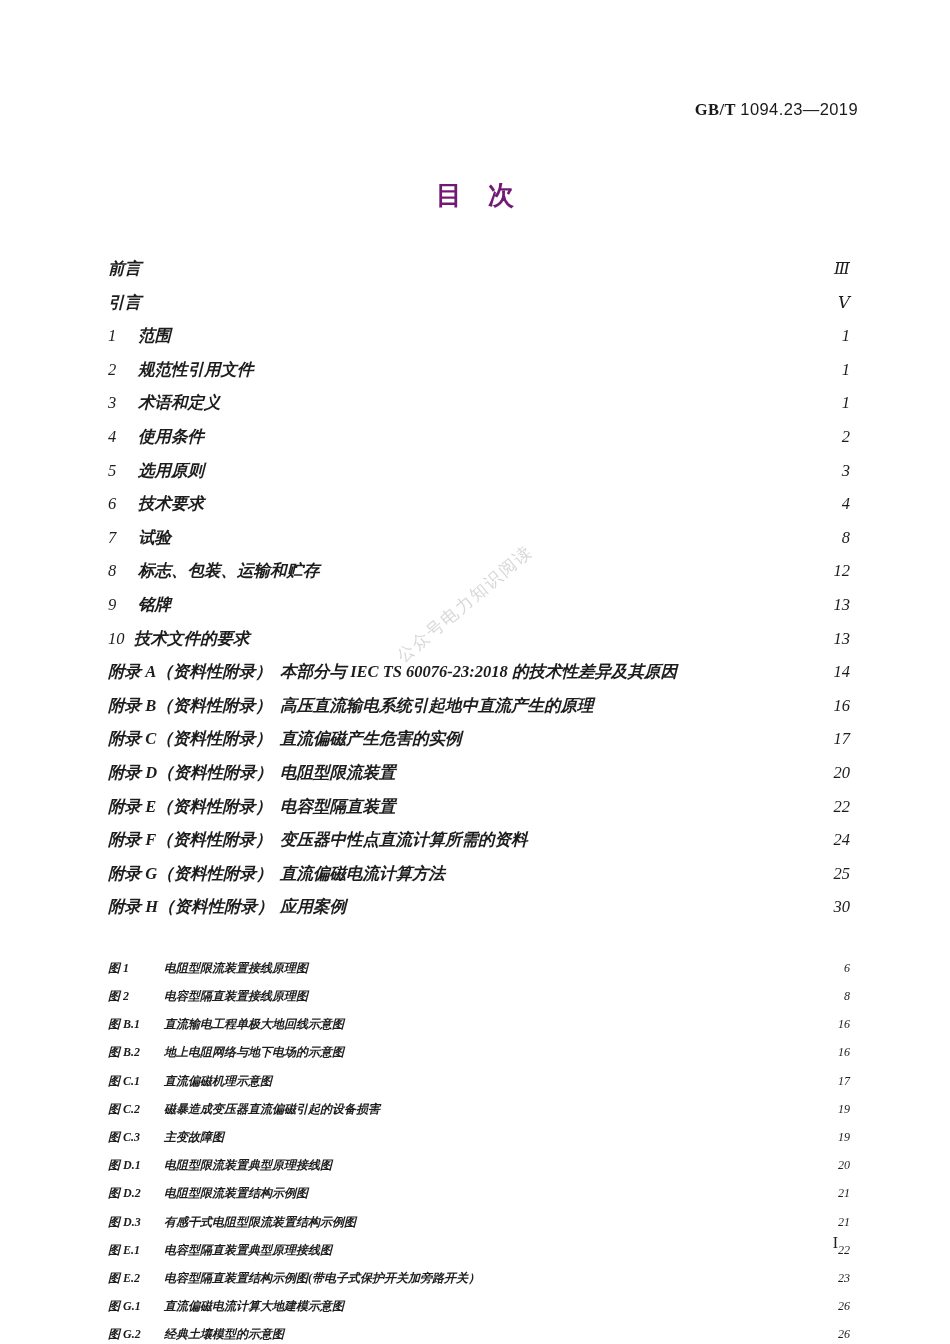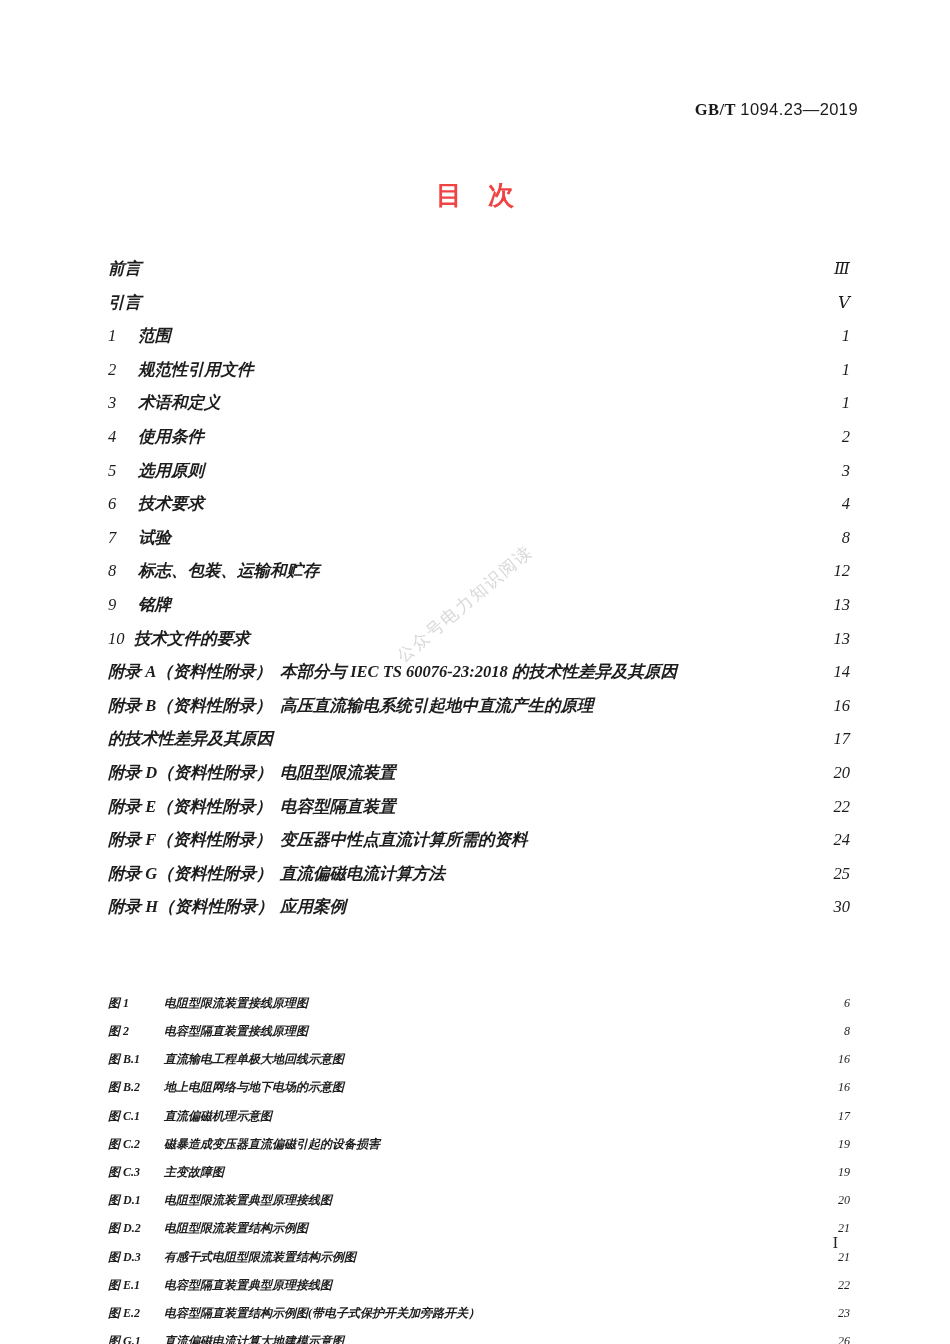--- a/index.html
+++ b/index.html
@@ -45,21 +45,21 @@
   .toc-title {
     position: absolute;
     top: 178px;
     left: 0;
     width: 950px;
     text-align: center;
     font-size: 26px;
     font-weight: bold;
     letter-spacing: 26px;
     text-indent: 26px;
-    color: #ef4444;
+    color: #701a75;
   }
 
   
   .toc-body {
     position: absolute;
     top: 252px;
     left: 108px;
     width: 742px;
   }
 
@@ -133,21 +133,20 @@
   
   .fig-label {
     flex: 0 0 auto;
     width: 56px;
     font-weight: bold;
   }
   .fig-label.wide { width: 56px; }
   .fig-title {
     flex: 0 0 auto;
     font-weight: bold;
-    margin-top: 35px;
   }
 
   .clause-text { font-weight: bold; }
   .front-text { font-weight: bold; }
 
   
   .fig-block { margin-top: 30px; }
 
   
   .folio {
@@ -279,21 +278,22 @@
       <span class="leader"></span>
       <span class="pg">14</span>
     </div>
     <div class="toc-row">
       <span class="apx-label">附录 B（资料性附录）</span>
       <span class="apx-title">高压直流输电系统引起地中直流产生的原理</span>
       <span class="leader"></span>
       <span class="pg">16</span>
     </div>
     <div class="toc-row tight">
-      <span class="apx-title">的技术性差异及其原因</span>
+      <span class="apx-label">附录 C（资料性附录）</span>
+      <span class="apx-title">直流偏磁产生危害的实例</span>
       <span class="leader"></span>
       <span class="pg">17</span>
     </div>
     <div class="toc-row">
       <span class="apx-label">附录 D（资料性附录）</span>
       <span class="apx-title">电阻型限流装置</span>
       <span class="leader"></span>
       <span class="pg">20</span>
     </div>
     <div class="toc-row">

